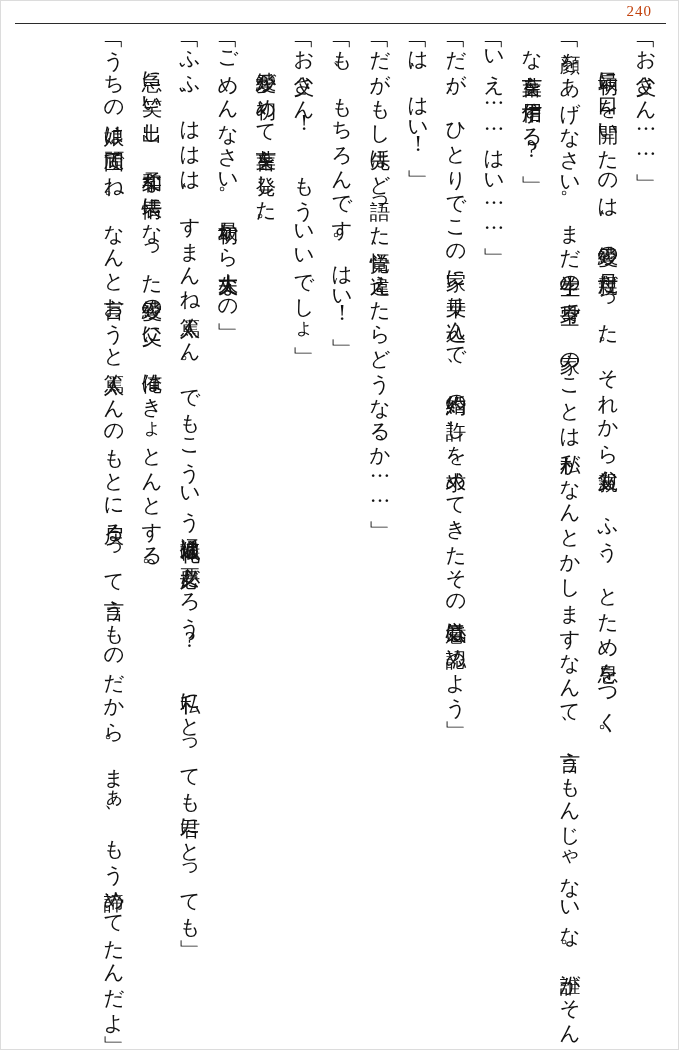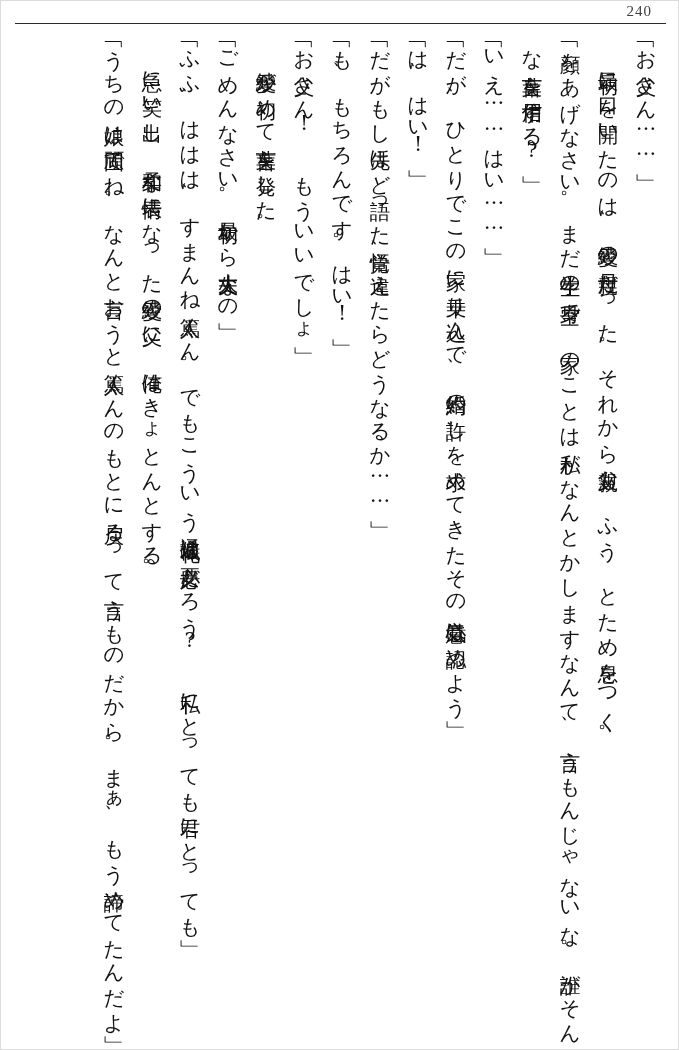--- a/index.html
+++ b/index.html
@@ -15,21 +15,21 @@
     overflow: hidden;
     box-sizing: border-box;
     border: 1px solid #dcdcdc;
   }
   .page-number {
     position: absolute;
     top: 2px;
     right: 26px;
     font-family: "Liberation Serif", "DejaVu Serif", serif;
     font-size: 15px;
-    color: #404040;
+    color: #c2410c;
     letter-spacing: 1px;
   }
   .rule {
     position: absolute;
     top: 22px;
     left: 14px;
     width: 651px;
     height: 1px;
     background: #2b2b2b;
   }

